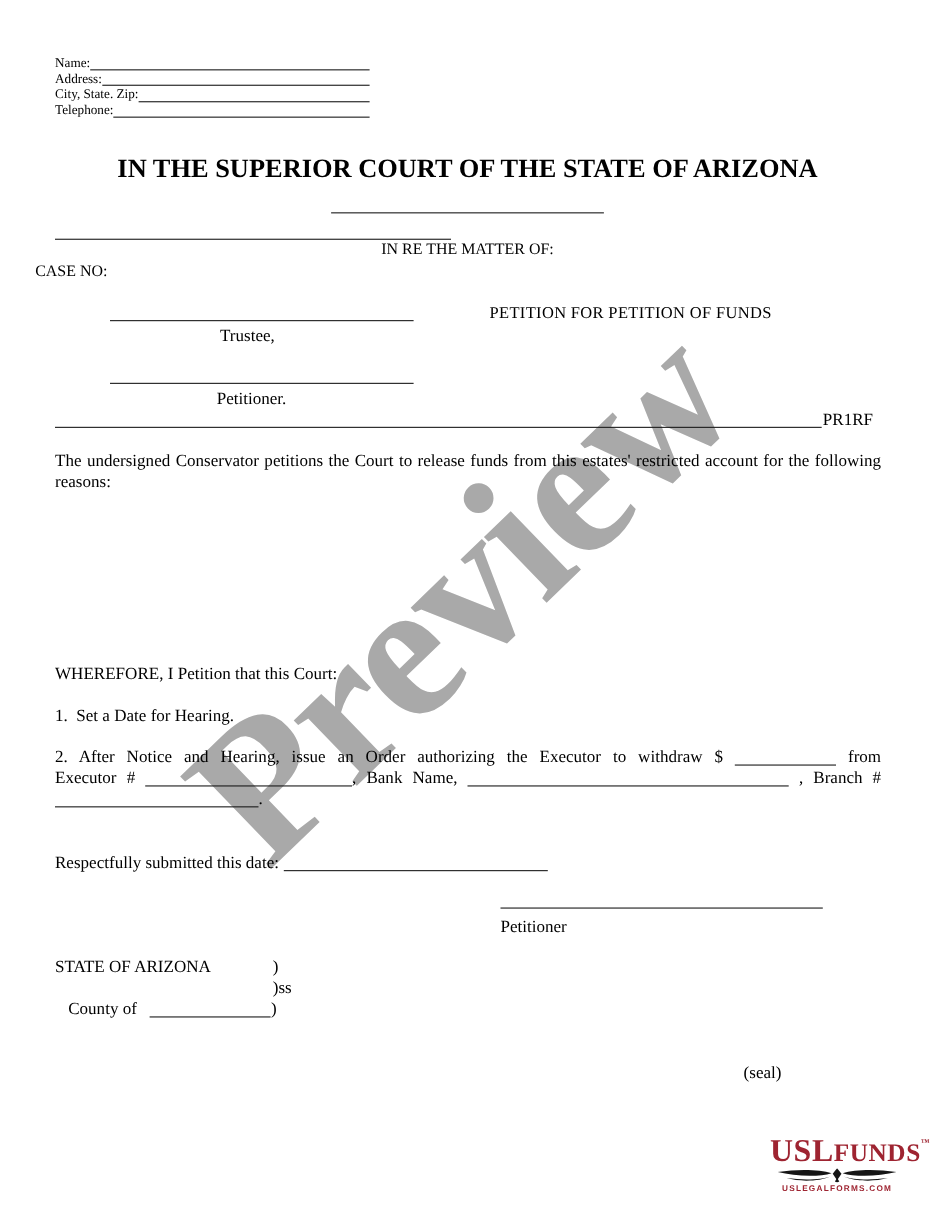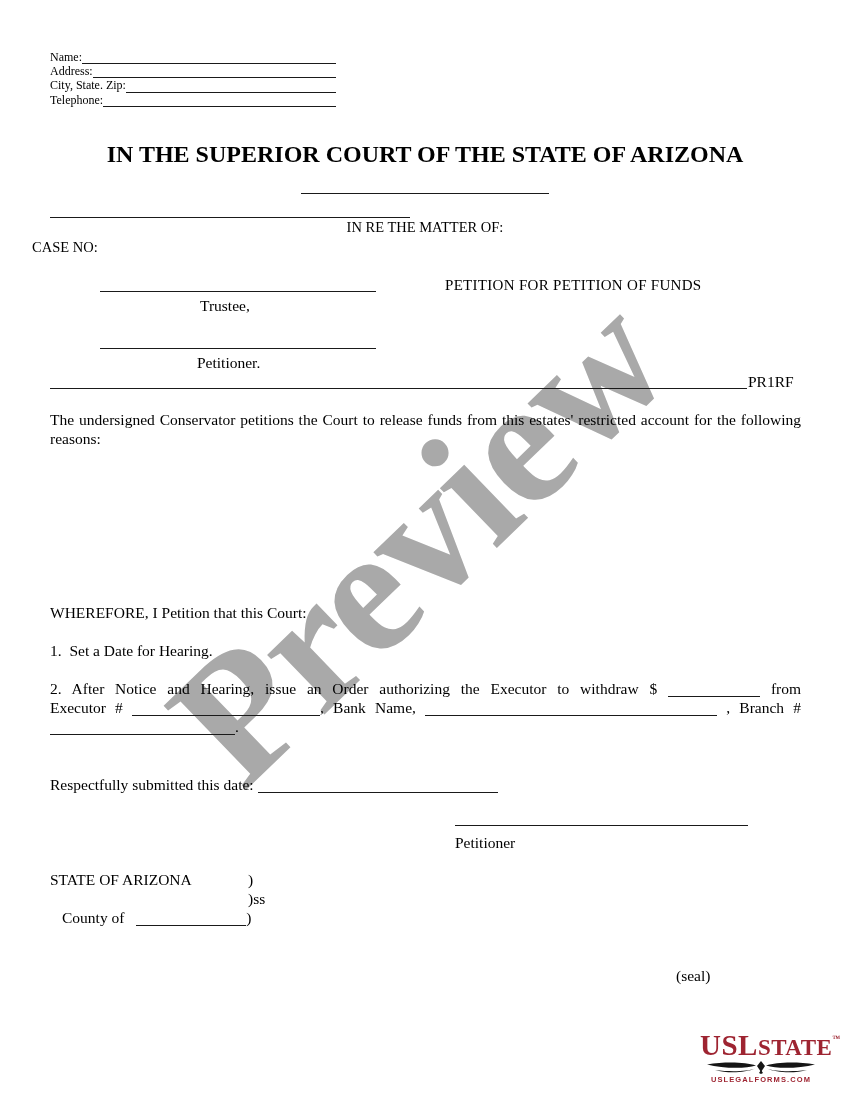--- a/index.html
+++ b/index.html
@@ -126,21 +126,21 @@
     <div class="abs body-text" style="left:248px; top:889px;">)ss</div>
     <div class="abs body-text" style="left:50px; top:908px;margin-left:12px;">
       <span>County of</span>
       <span class="blank" style="width:110px; margin-left:8px;"></span><span>)</span>
     </div>
 
     <div class="abs body-text" style="left:676px; top:966px;">(seal)</div>
 
     <div class="abs logo">
       <div class="word" style="color:#9e2431;">
-        <span class="lg">USL</span><span class="smcaps">STATE</span><span class="tm">™</span>
+        <span class="lg">USL</span><span class="smcaps">FUNDS</span><span class="tm">™</span>
       </div>
       <svg class="wings" width="112" height="13" viewBox="0 0 112 13">
         <path d="M56 0 L60 5 L56 11 L52 5 Z" fill="#151515"></path>
         <path d="M2 3.5 C20 0.5, 40 1, 51 4.5 C40 8, 18 7.5, 2 3.5 Z" fill="#151515"></path>
         <path d="M10 9 C26 11, 42 10.5, 50 7.5 C40 12, 22 12.5, 10 9 Z" fill="#151515"></path>
         <path d="M110 3.5 C92 0.5, 72 1, 61 4.5 C72 8, 94 7.5, 110 3.5 Z" fill="#151515"></path>
         <path d="M102 9 C86 11, 70 10.5, 62 7.5 C72 12, 90 12.5, 102 9 Z" fill="#151515"></path>
         <path d="M56 9 L58 12 L56 13 L54 12 Z" fill="#151515"></path>
       </svg>
       <div class="tagline" style="color:#9e2431;">USLEGALFORMS.COM</div>

